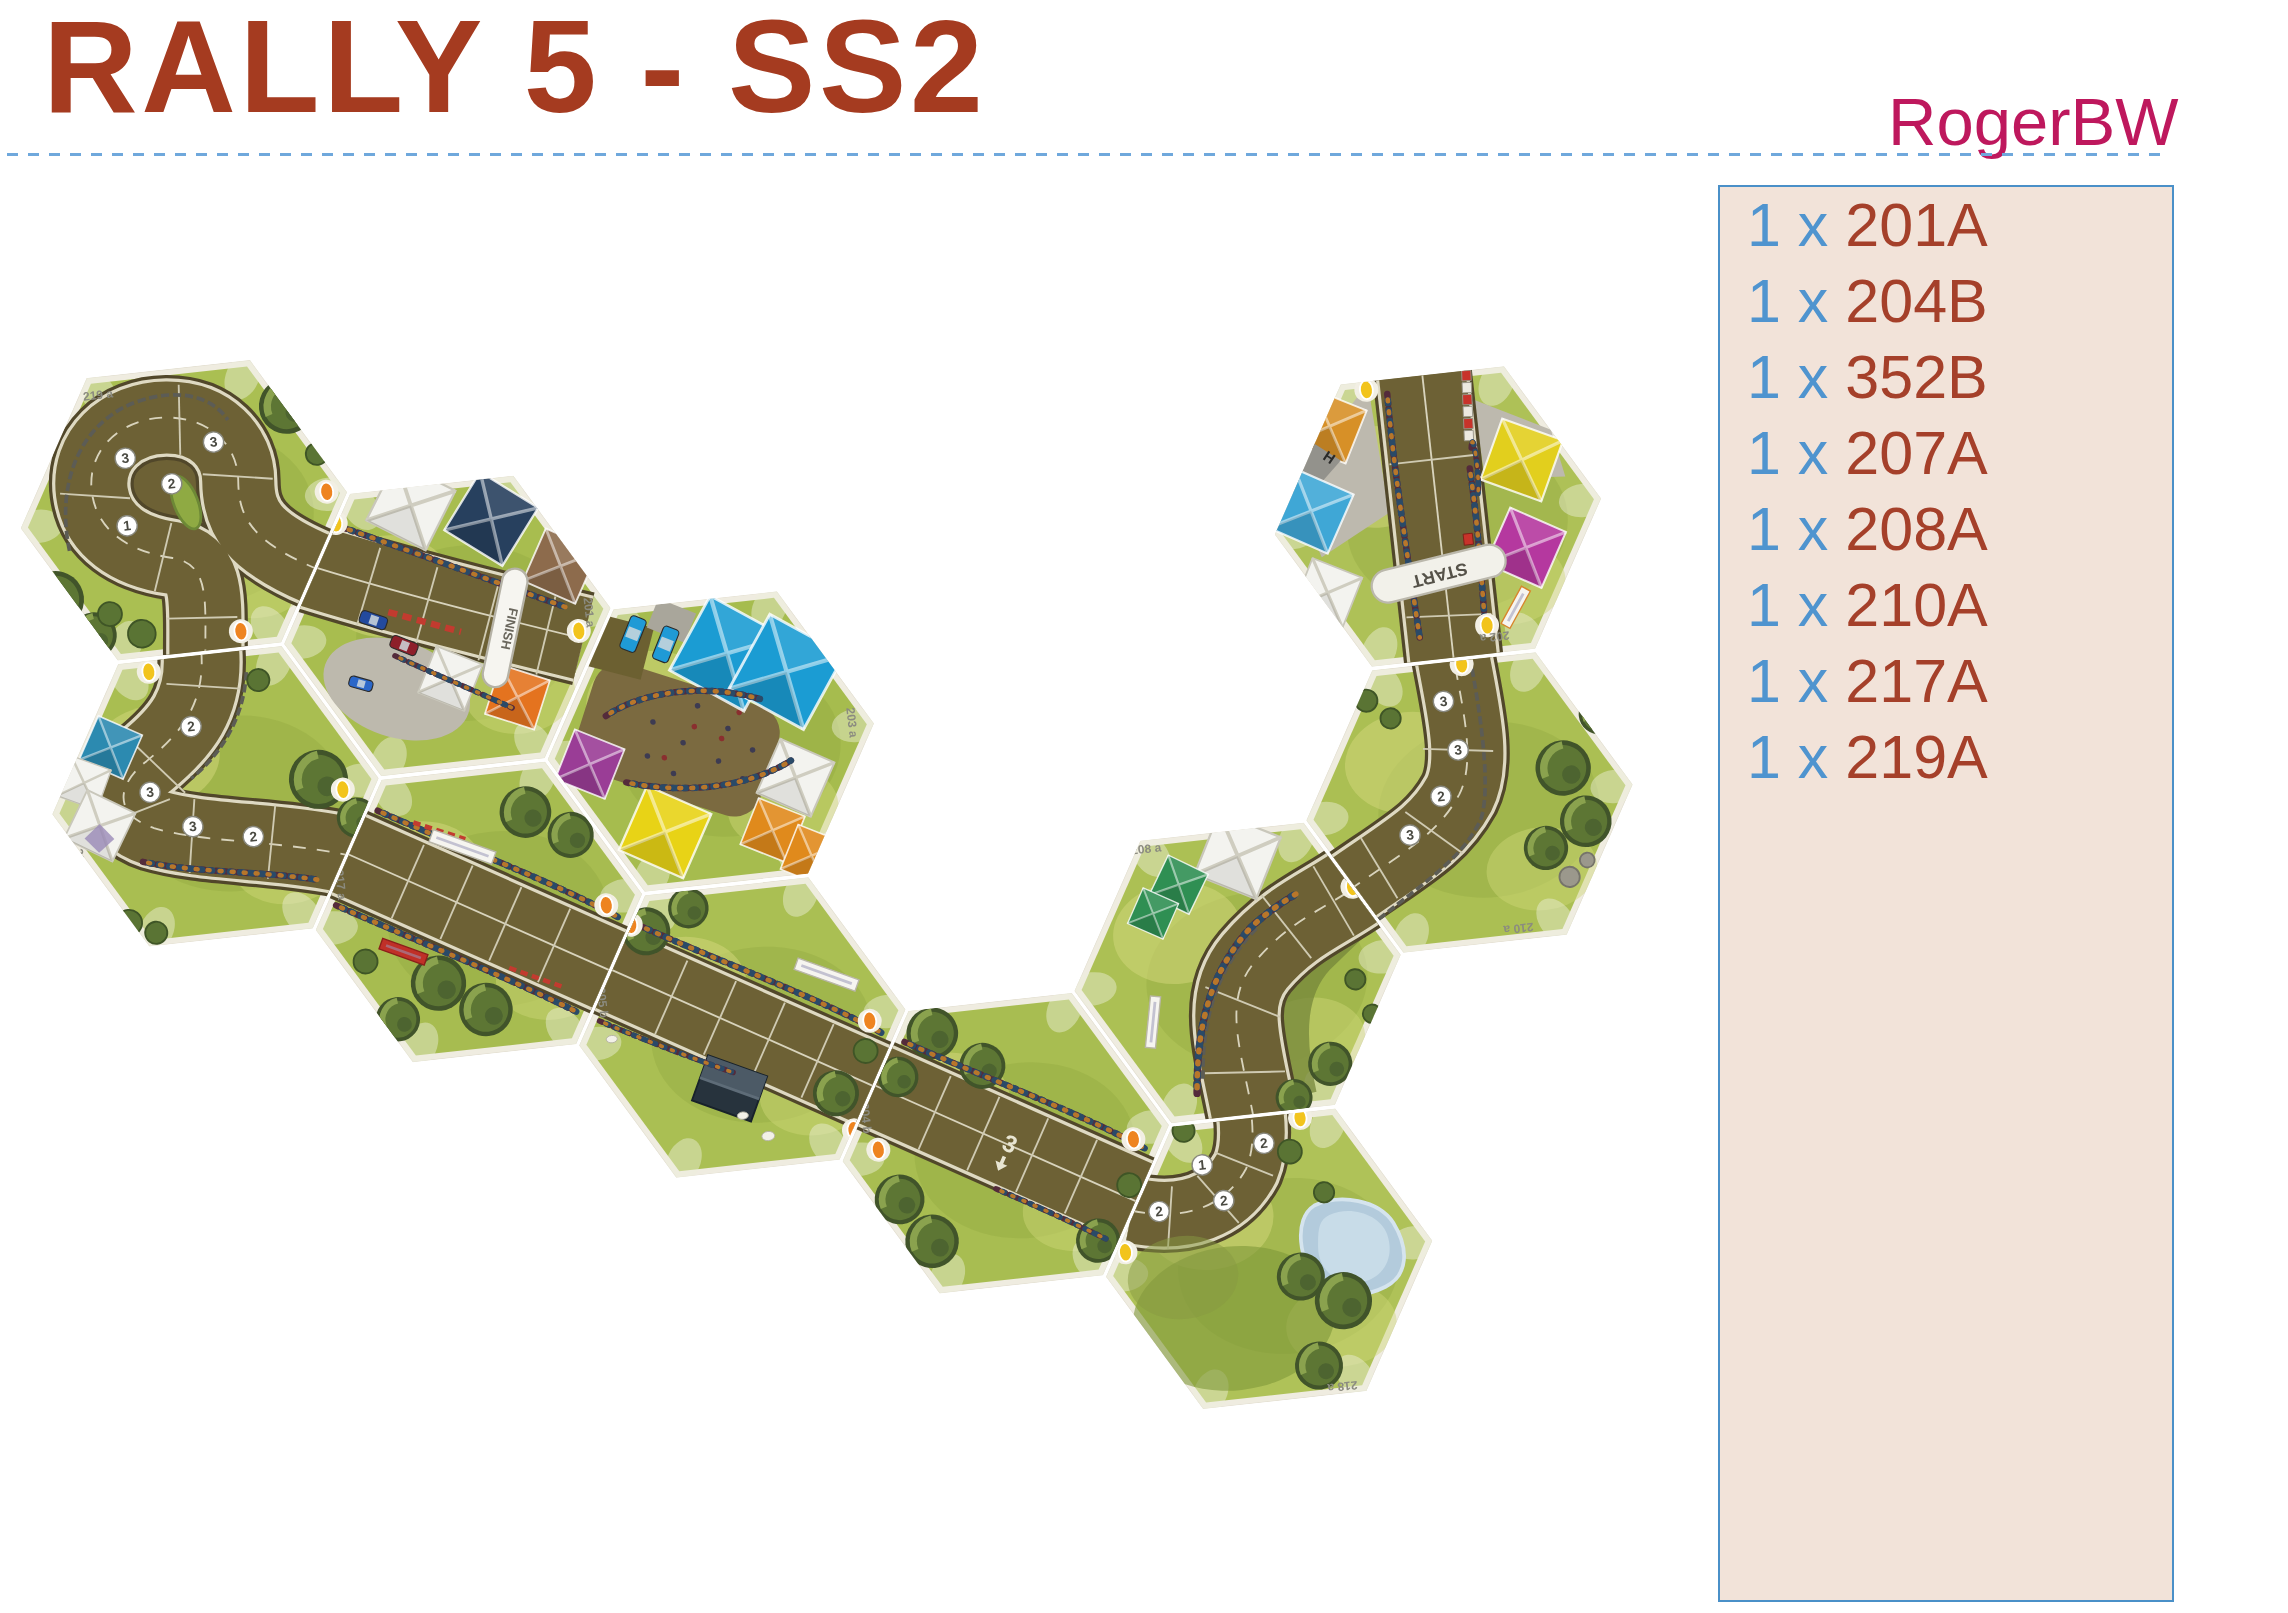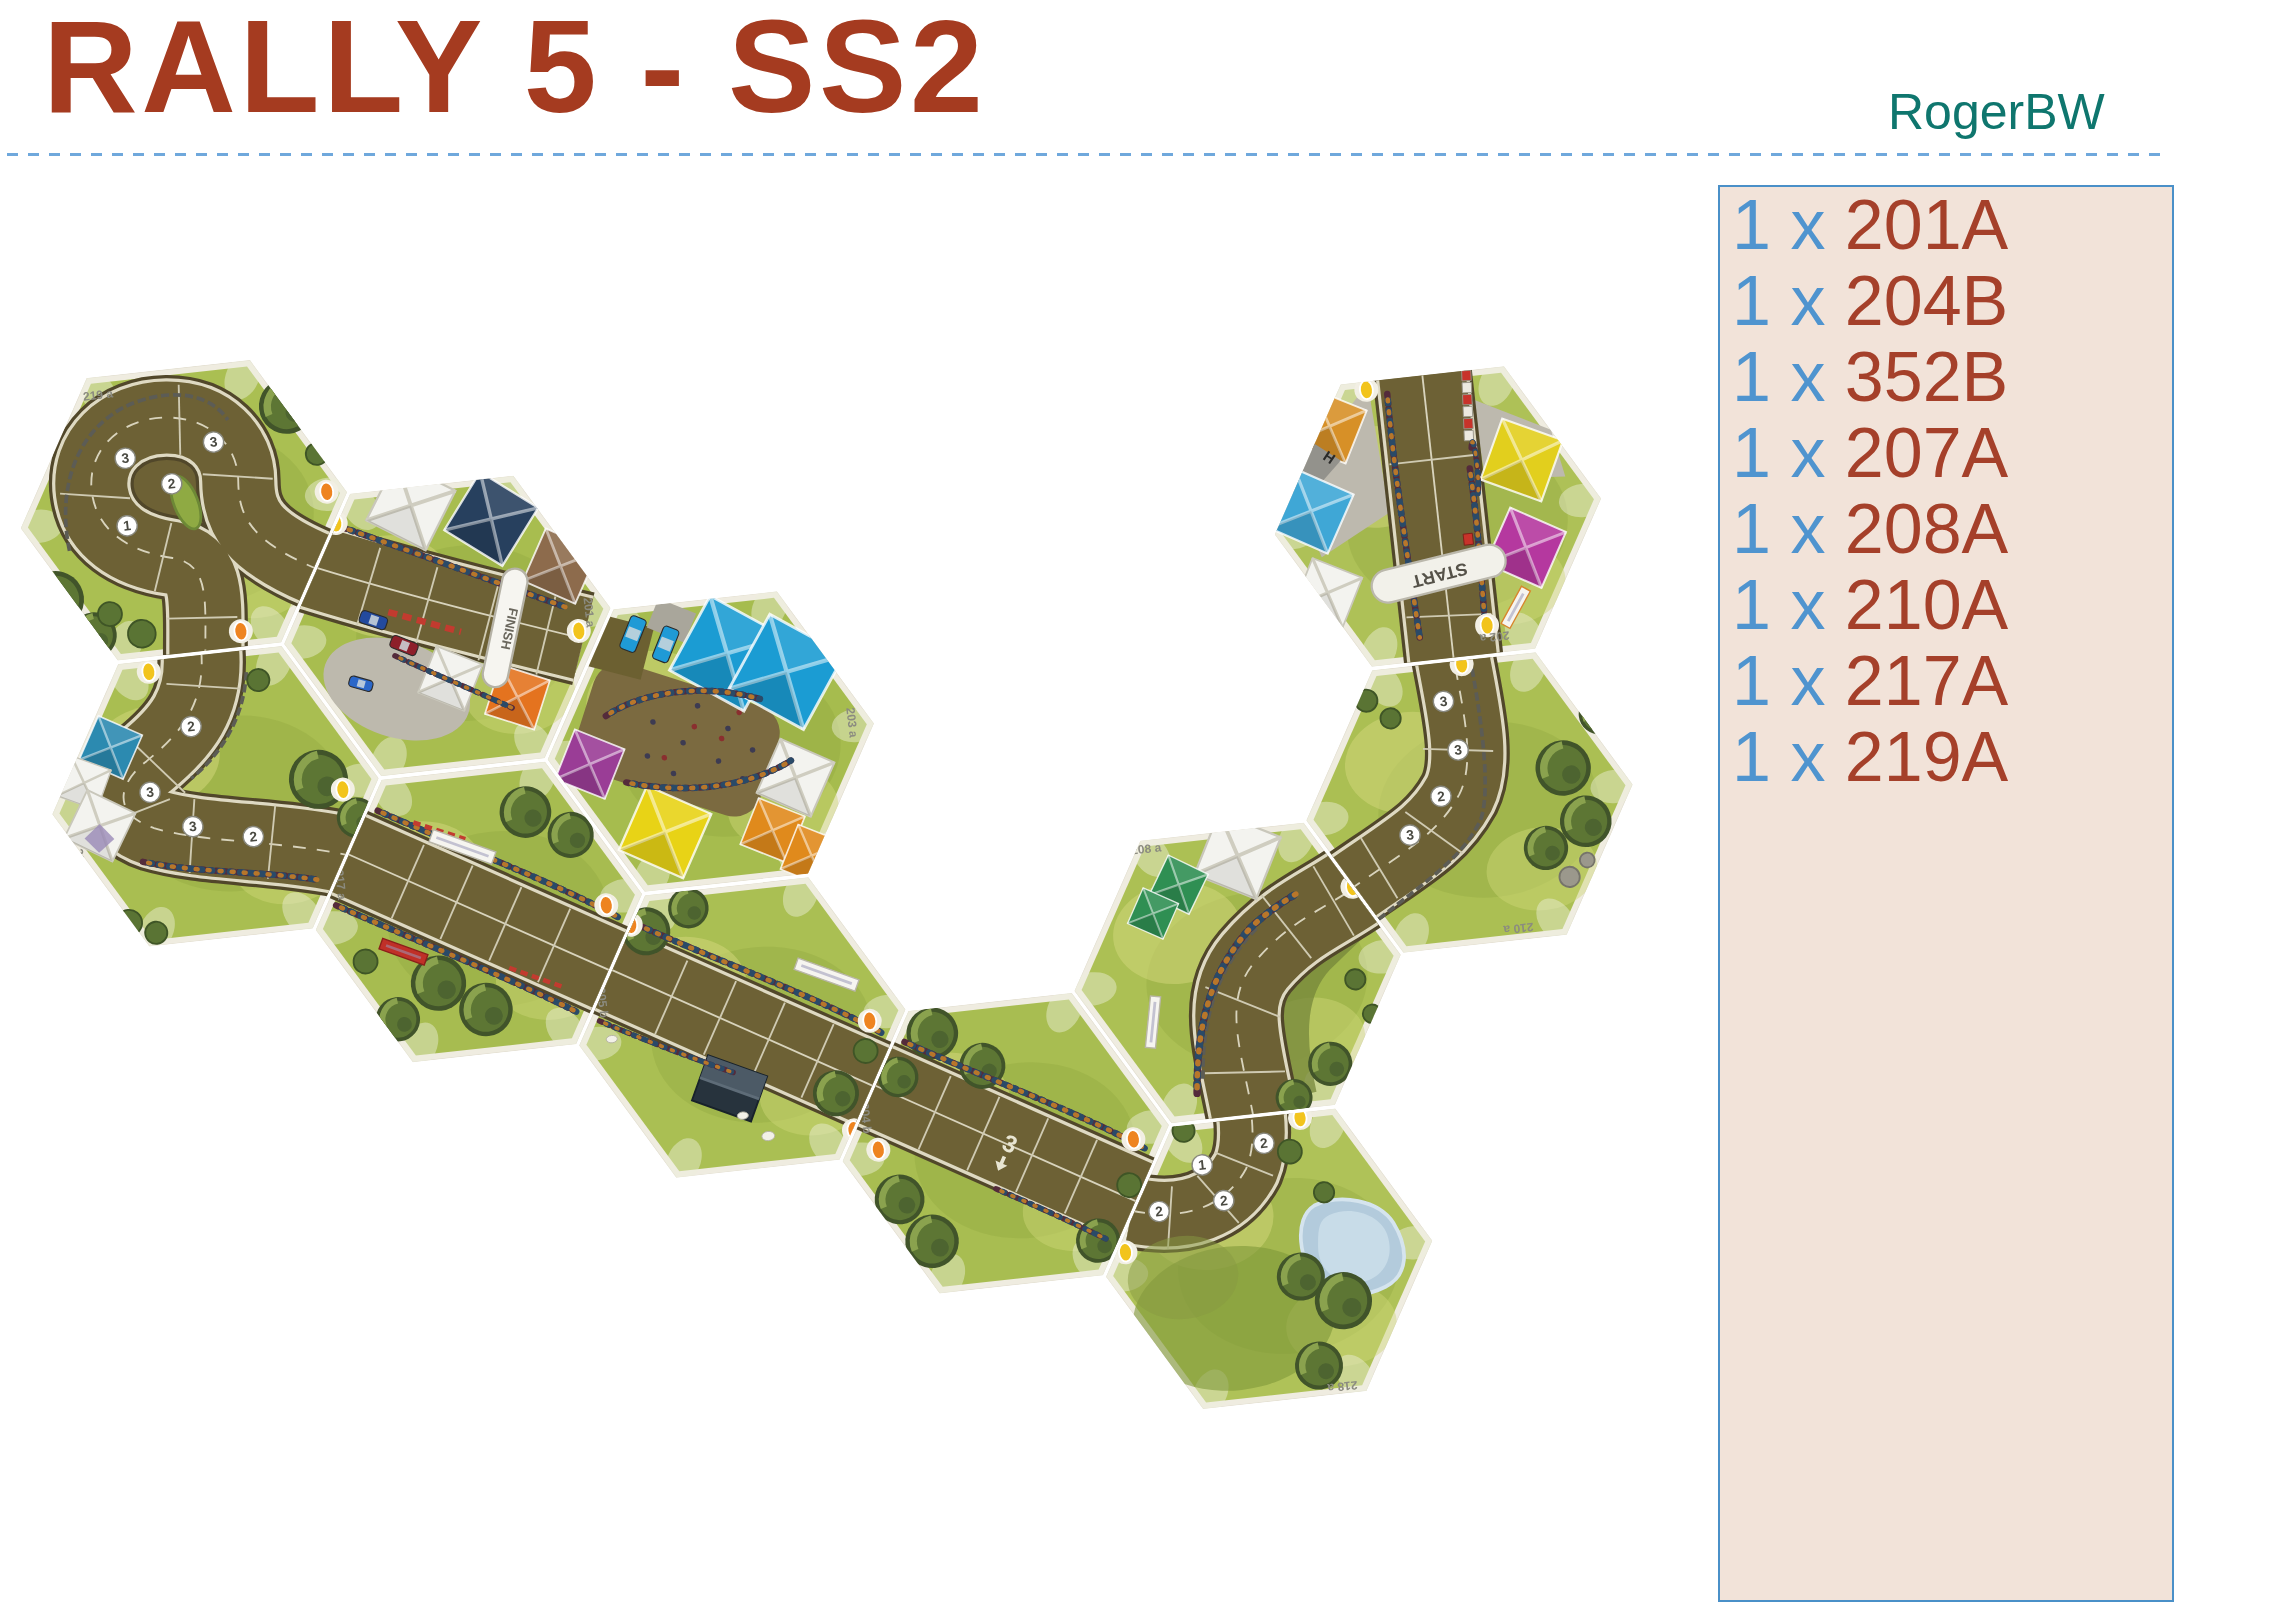--- a/index.html
+++ b/index.html
@@ -1,19 +1,19 @@
 <!DOCTYPE html>
 <html style="font-size:14.8px"><head><meta charset="utf-8"><style>
 html,body{margin:0;padding:0;background:#fff;width:2289px;height:1613px;overflow:hidden;}
 body{font-family:"Liberation Sans",sans-serif;position:relative;}
 #title{position:absolute;left:43px;top:-9.2px;font-size:131px;font-weight:bold;color:#a53b20;letter-spacing:3.7px;}
-#byline{position:absolute;left:1888px;top:83px;font-size:50px;color:#0f766e;}
+#byline{position:absolute;left:1888px;top:83px;font-size:67px;color:#be185d;}
 #rule{position:absolute;left:7.4px;top:153px;width:2158px;height:2.8px;background:repeating-linear-gradient(90deg,#6fa8dc 0 11px,rgba(255,255,255,0) 11px 21px);}
 #panel{position:absolute;left:1718px;top:185px;width:452px;height:1413px;background:#f2e3d9;border:2.8px solid #4a90c8;}
-#panel .row{height:76px;line-height:76px;padding-left:12px;font-size:70px;white-space:pre;}
+#panel .row{height:76px;line-height:76px;padding-left:27px;font-size:61px;white-space:pre;}
 #panel .qty{color:#4f94cf;}
 #panel .code{color:#a5402a;}
 #map{position:absolute;left:0;top:0;}
 </style></head><body>
 
 <div id="title">RALLY 5 - SS2</div>
 
 <div id="byline">RogerBW</div>
 
 <div id="rule"></div>

